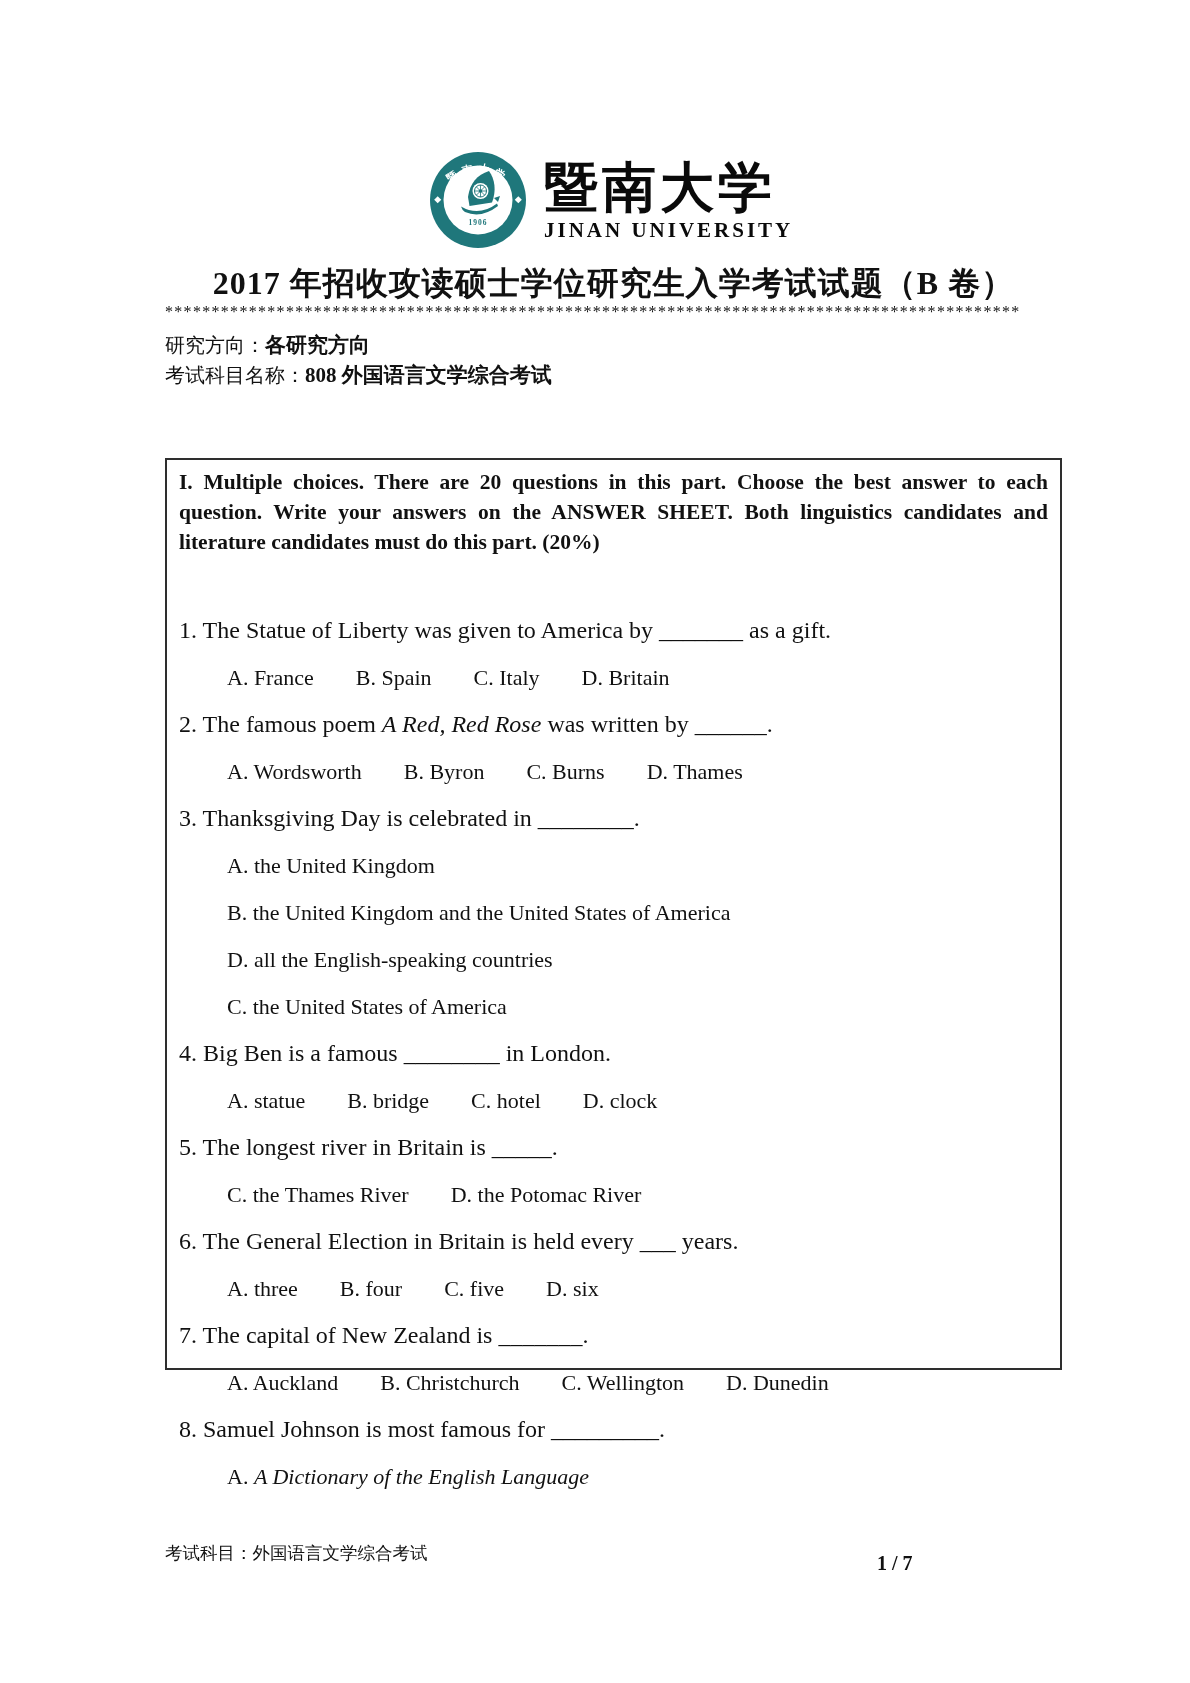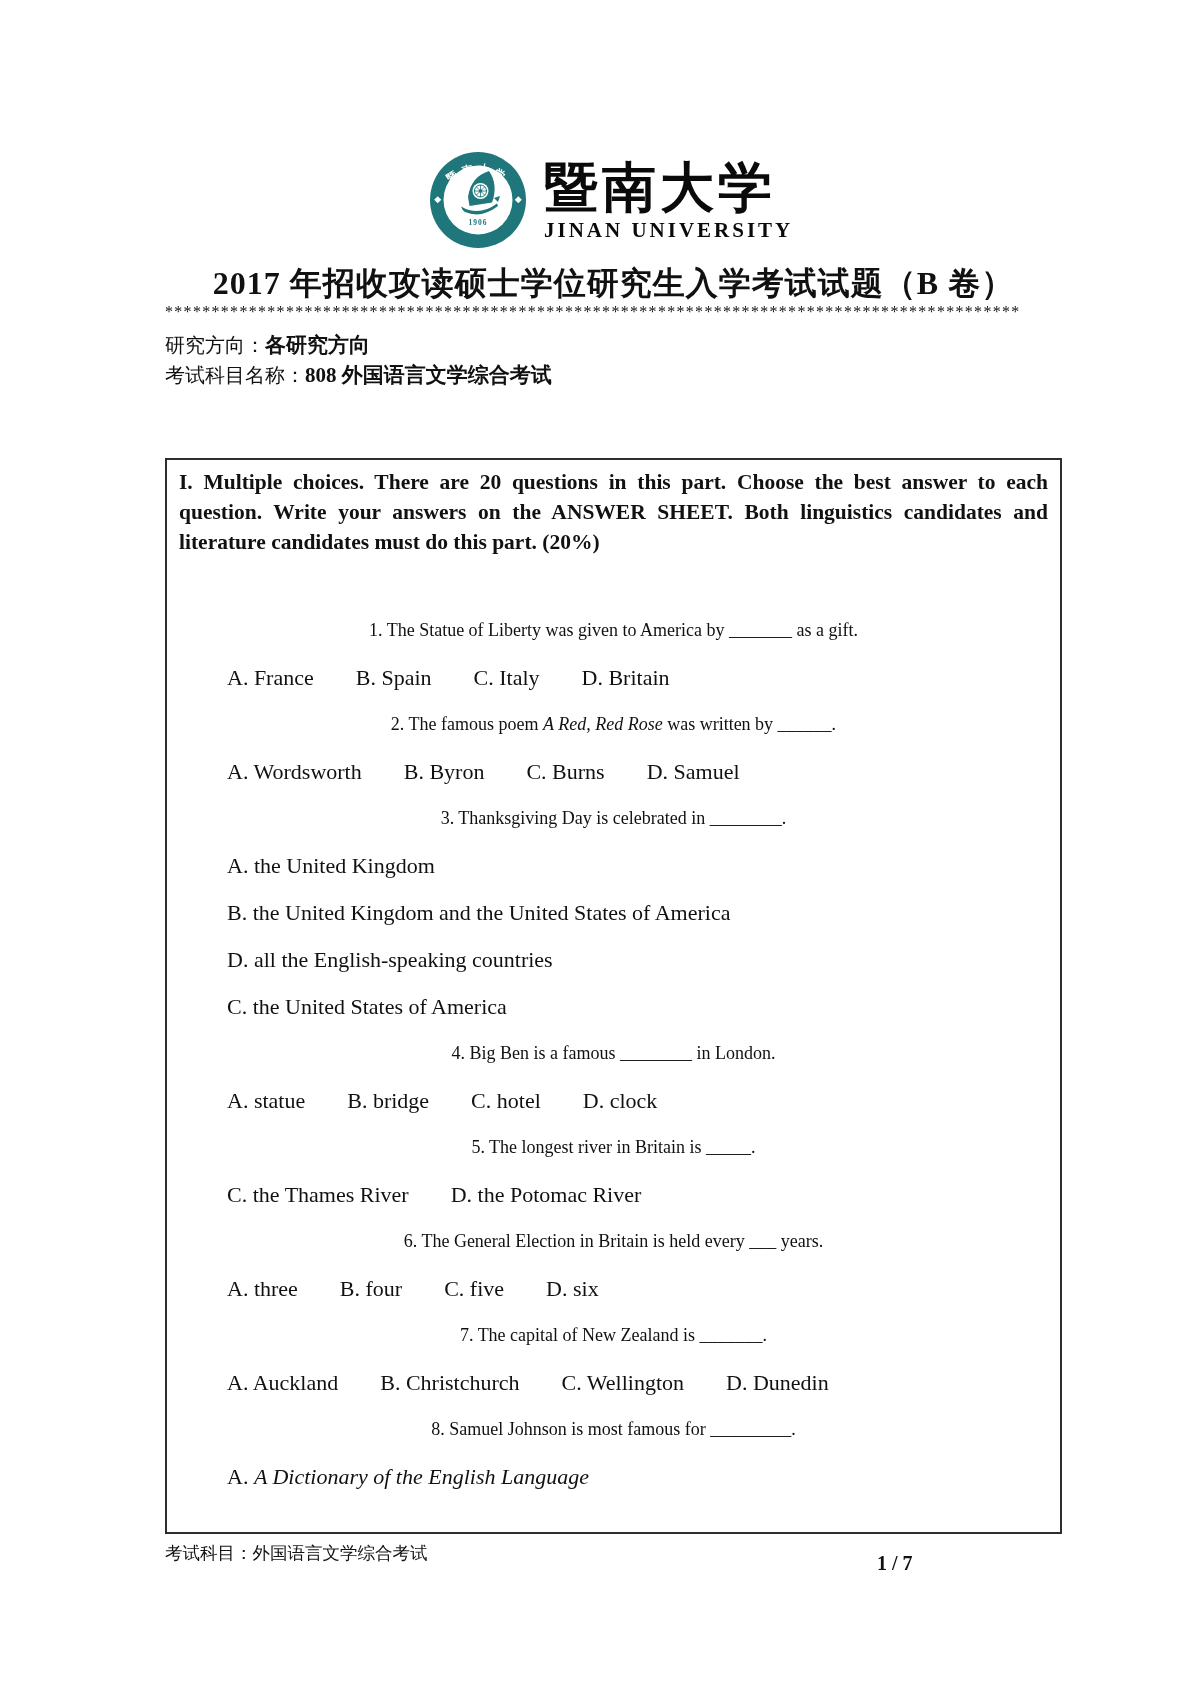--- a/index.html
+++ b/index.html
@@ -39,29 +39,29 @@
   .meta-line .b { font-weight:bold; font-size:21px; }
 
   .notice-box {
     position:absolute; left:165px; top:426px; width:897px; height:29px;
     border:1px solid #3a3a3a; line-height:27px; font-size:17px; padding-left:10px;
     background:#fff; white-space:nowrap; overflow:hidden;margin-top:32px;
   }
 
   
   .main-box {
-    position:absolute; left:165px; top:458px; width:897px; height:1076px;
+    position:absolute; left:165px; top:458px; width:897px; height:912px;
     border:2px solid #2e2e2e; background:#fff; padding:7px 12px 12px 12px;
   }
   .heading {
     font-size:21.5px; font-weight:bold; line-height:30px;
     text-align:justify; text-justify:inter-word;
   }
   .questions { margin-top:50px; }
-  .q-line  { height:47px; line-height:47px; font-size:18px; white-space:nowrap; overflow:hidden;text-align:center; }
+  .q-line  { height:47px; line-height:47px; font-size:24px; white-space:nowrap; overflow:hidden; }
   .opt-line{ height:47px; line-height:47px; font-size:22px; padding-left:48px; white-space:nowrap; overflow:hidden; }
   .opt { margin-right:42px; }
   .opt:last-child { margin-right:0; }
   .it { font-style:italic; }
 
   
   .footer { position:absolute; left:165px; top:1540px; width:897px; height:26px;
             font-size:17.5px; line-height:26px; }
   .page-num { position:absolute; left:712px; top:10px; font-weight:bold; font-size:20px; }
 
@@ -126,21 +126,21 @@
   <div class="notice-box">
     <span>考生注意：所有答案必须写在答题纸（卷）上，写在本试题上一律不给分。</span>
   </div>
 
   <div class="main-box">
     <div class="heading">I. Multiple choices. There are 20 questions in this part. Choose the best answer to each question. Write your answers on the ANSWER SHEET. Both linguistics candidates and literature candidates must do this part. (20%)</div>
     <div class="questions" id="question-list">
         <div class="q-line"><span>1. The Statue of Liberty was given to America by _______ as a gift.</span></div>
         <div class="opt-line"><span class="opt"><span>A. France</span></span><span class="opt"><span>B. Spain</span></span><span class="opt"><span>C. Italy</span></span><span class="opt"><span>D. Britain</span></span></div>
         <div class="q-line"><span>2. The famous poem </span><span class="it">A Red, Red Rose</span><span> was written by ______.</span></div>
-        <div class="opt-line"><span class="opt"><span>A. Wordsworth</span></span><span class="opt"><span>B. Byron</span></span><span class="opt"><span>C. Burns</span></span><span class="opt"><span>D. Samuel</span></span></div>
+        <div class="opt-line"><span class="opt"><span>A. Wordsworth</span></span><span class="opt"><span>B. Byron</span></span><span class="opt"><span>C. Burns</span></span><span class="opt"><span>D. Thames</span></span></div>
         <div class="q-line"><span>3. Thanksgiving Day is celebrated in ________.</span></div>
         <div class="opt-line"><span class="opt"><span>A. the United Kingdom</span></span></div>
         <div class="opt-line"><span class="opt"><span>B. the United Kingdom and the United States of America</span></span></div>
         <div class="opt-line"><span class="opt"><span>D. all the English-speaking countries</span></span></div>
         <div class="opt-line"><span class="opt"><span>C. the United States of America</span></span></div>
         <div class="q-line"><span>4. Big Ben is a famous ________ in London.</span></div>
         <div class="opt-line"><span class="opt"><span>A. statue</span></span><span class="opt"><span>B. bridge</span></span><span class="opt"><span>C. hotel</span></span><span class="opt"><span>D. clock</span></span></div>
         <div class="q-line"><span>5. The longest river in Britain is _____.</span></div>
         <div class="opt-line"><span class="opt"><span>C. the Thames River</span></span><span class="opt"><span>D. the Potomac River</span></span></div>
         <div class="q-line"><span>6. The General Election in Britain is held every ___ years.</span></div>

